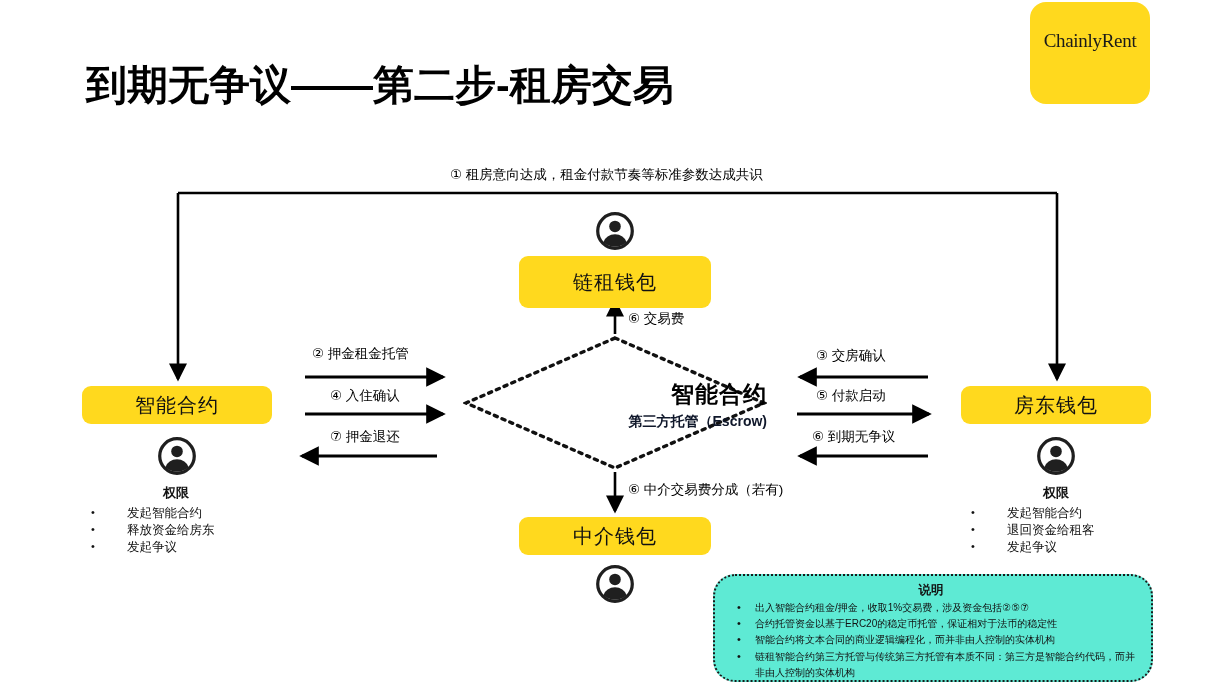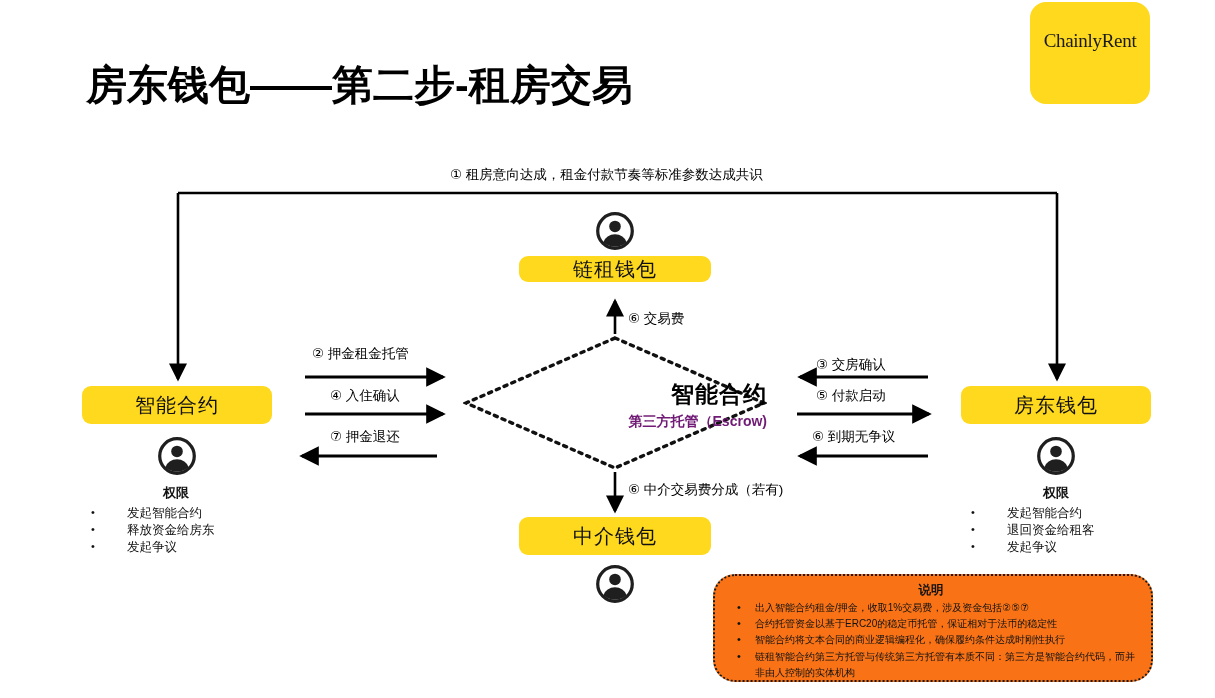--- a/index.html
+++ b/index.html
@@ -62,21 +62,21 @@
     position: absolute;
     background: #FFD91E;
     border-radius: 9px;
     display: flex;
     align-items: center;
     justify-content: center;
     font-size: 20px;
     color: #111111;
     letter-spacing: 1px;
   }
-  #wallet-chainly { left: 519px; top: 256px; width: 192px; height: 26px; }
+  #wallet-chainly { left: 519px; top: 256px; width: 192px; height: 52px; }
   #wallet-tenant  { left: 82px;  top: 386px; width: 190px; height: 38px; }
   #wallet-landlord{ left: 961px; top: 386px; width: 190px; height: 38px; }
   #wallet-agent   { left: 519px; top: 517px; width: 192px; height: 38px; }
 
   
   .avatar {
     position: absolute;
     width: 38px;
     height: 38px;
   }
@@ -135,21 +135,21 @@
     text-align: right;
   }
   .diamond-title {
     font-size: 23px;
     font-weight: bold;
     color: #000;
     letter-spacing: 1px;
   }
   .diamond-sub {
     font-size: 14px;
-    color: #701a75;
+    color: #0f172a;
     margin-top: 3px;
     font-weight: bold;
   }
 
   
   .flow-label {
     position: absolute;
     font-size: 13.5px;
     font-weight: normal;
     color: #000;
@@ -166,21 +166,21 @@
     pointer-events: none;
   }
 
   
   .note-box {
     position: absolute;
     left: 713px;
     top: 574px;
     width: 440px;
     height: 108px;
-    background: #f97316;
+    background: #5eead4;
     border: 2.5px dotted #1a1a1a;
     border-radius: 22px;
     box-sizing: border-box;
     padding: 6px 14px 6px 10px;
   }
   .note-title {
     text-align: center;
     font-size: 12.5px;
     font-weight: bold;
     color: #111;
@@ -208,21 +208,21 @@
 </style>
 </head>
 <body>
 
 <div class="slide">
 
   <div class="logo">
     <span class="logo-text">ChainlyRent</span>
   </div>
 
-  <div class="title">房东钱包——第二步-租房交易</div>
+  <div class="title">到期无争议——第二步-租房交易</div>
 
   <svg class="arrows" viewBox="0 0 1215 698">
     <defs>
       <marker id="ah" markerWidth="7" markerHeight="7" refX="6" refY="3.5" orient="auto" markerUnits="strokeWidth">
         <path d="M0,0 L7,3.5 L0,7 z" fill="#000"></path>
       </marker>
     </defs>
 
     <path d="M178,193 L1057,193" stroke="#000" stroke-width="2.6" fill="none"></path>
     <path d="M178,193 L178,379" stroke="#000" stroke-width="2.6" fill="none" marker-end="url(#ah)"></path>
@@ -263,21 +263,21 @@
     <div class="diamond-label">
       <div class="diamond-title">智能合约</div>
       <div class="diamond-sub">第三方托管（Escrow)</div>
     </div>
   </div>
 
   <div class="flow-label" style="left:312px; top:345px;">② 押金租金托管</div>
   <div class="flow-label" style="left:330px; top:387px;">④ 入住确认</div>
   <div class="flow-label" style="left:330px; top:428px;">⑦ 押金退还</div>
 
-  <div class="flow-label" style="left:816px; top:356px;">③ 交房确认</div>
+  <div class="flow-label" style="left:816px; top:347px;">③ 交房确认</div>
   <div class="flow-label" style="left:816px; top:387px;">⑤ 付款启动</div>
   <div class="flow-label" style="left:812px; top:428px;">⑥ 到期无争议</div>
 
   <div class="wallet-box" id="wallet-tenant">
     <span>智能合约</span>
   </div>
   <div class="avatar" id="avatar-tenant">
     <svg viewBox="0 0 40 40" width="38" height="38">
       <circle cx="20" cy="20" r="18.2" fill="none" stroke="#1f1f1f" stroke-width="3.4"></circle>
       <circle cx="20" cy="15.2" r="6.1" fill="#1f1f1f"></circle>
@@ -323,18 +323,18 @@
       <circle cx="20" cy="15.2" r="6.1" fill="#1f1f1f"></circle>
       <path d="M7.8 31.8 a12.6 11 0 0 1 24.4 0 a18.2 18.2 0 0 1 -24.4 0 z" fill="#1f1f1f"></path>
     </svg>
   </div>
 
   <div class="note-box">
     <div class="note-title">说明</div>
     <ul>
       <li>出入智能合约租金/押金，收取1%交易费，涉及资金包括②⑤⑦</li>
       <li>合约托管资金以基于ERC20的稳定币托管，保证相对于法币的稳定性</li>
-      <li>智能合约将文本合同的商业逻辑编程化，确保履约条件达成时刚性执行</li>
+      <li>智能合约将文本合同的商业逻辑编程化，而并非由人控制的实体机构</li>
       <li>链租智能合约第三方托管与传统第三方托管有本质不同：第三方是智能合约代码，而并非由人控制的实体机构</li>
     </ul>
   </div>
 
 </div>
 
 </body></html>

